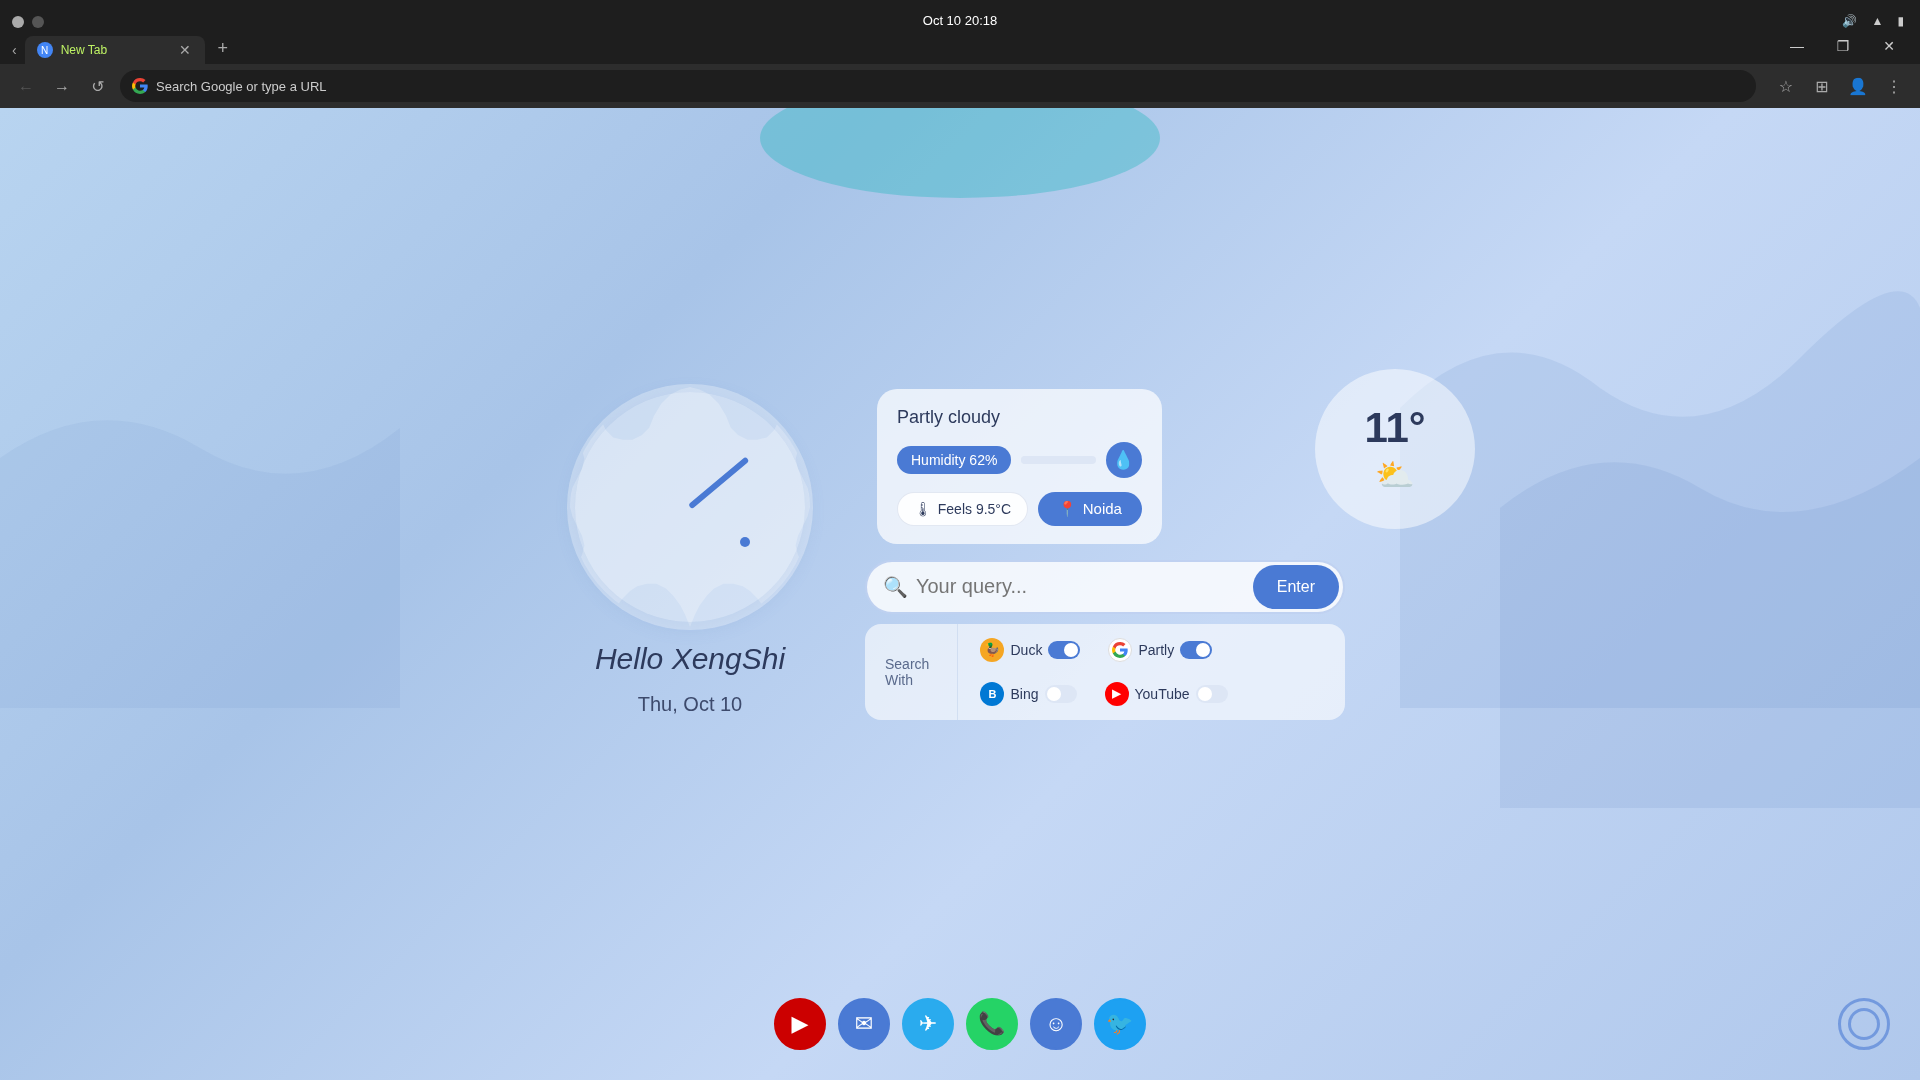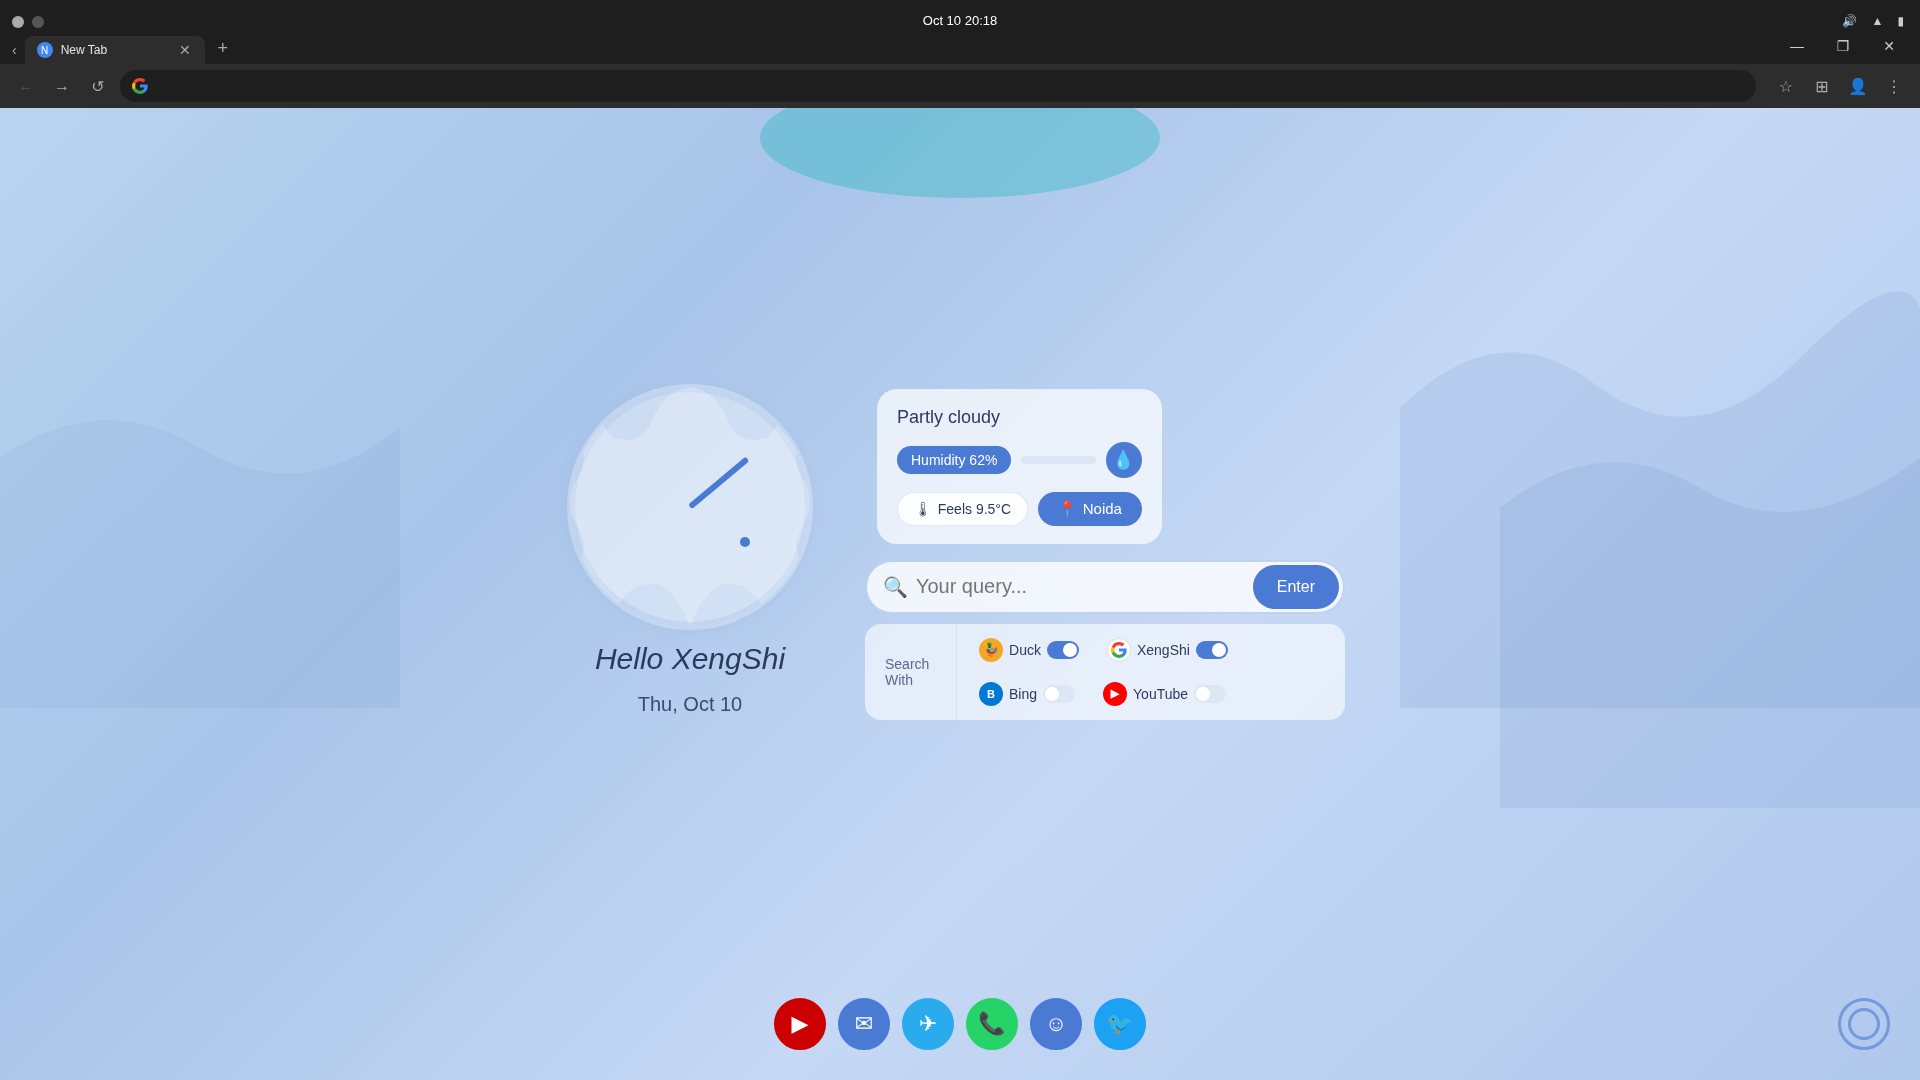--- a/index.html
+++ b/index.html
@@ -96,21 +96,21 @@
       background: #4285f4;
       display: flex;
       align-items: center;
       justify-content: center;
       font-size: 10px;
       color: white;
       flex-shrink: 0;
     }
     .tab-title {
       font-size: 12px;
-      color: #e5e5e5;
+      color: #bef264;
       flex: 1;
       white-space: nowrap;
       overflow: hidden;
       text-overflow: ellipsis;
     }
     .tab-close {
       color: #aaa;
       font-size: 14px;
       cursor: pointer;
       padding: 0 2px;
@@ -640,20 +640,21 @@
     <div class="nav-btn disabled">←</div>
     <div class="nav-btn">→</div>
     <div class="nav-btn">↺</div>
     <div class="address-input-container">
       <svg class="google-g" viewBox="0 0 16 16" xmlns="http://www.w3.org/2000/svg">
         <path d="M15.68 8.18c0-.56-.05-1.1-.14-1.62H8v3.06h4.31a3.68 3.68 0 0 1-1.6 2.42v2h2.6c1.52-1.4 2.4-3.46 2.4-5.86z" fill="#4285F4"></path>
         <path d="M8 16c2.16 0 3.97-.72 5.3-1.94l-2.6-2a4.8 4.8 0 0 1-7.17-2.52H.9v2.06A8 8 0 0 0 8 16z" fill="#34A853"></path>
         <path d="M3.52 9.54A4.8 4.8 0 0 1 3.27 8c0-.53.09-1.05.25-1.54V4.4H.9A8 8 0 0 0 0 8c0 1.29.31 2.5.9 3.6l2.62-2.06z" fill="#FBBC05"></path>
         <path d="M8 3.18c1.22 0 2.3.42 3.16 1.24l2.36-2.36A8 8 0 0 0 8 0 8 8 0 0 0 .9 4.4l2.62 2.06A4.78 4.78 0 0 1 8 3.18z" fill="#EA4335"></path>
       </svg>
+      <span class="address-text">Search Google or type a URL</span>
     </div>
     <div class="address-right-icons">
       <div class="toolbar-icon">☆</div>
       <div class="toolbar-icon">⊞</div>
       <div class="toolbar-icon">👤</div>
       <div class="toolbar-icon">⋮</div>
     </div>
   </div>
 </div>
 
@@ -721,20 +722,24 @@
                 <span>🌡</span>
                 <span>Feels 9.5°C</span>
               </div>
               <div class="location-badge">
                 <span>📍</span>
                 <span>Noida</span>
               </div>
             </div>
           </div>
 
+          <div class="weather-circle">
+            <div class="weather-temp">11°</div>
+            <div style="font-size:32px;">⛅</div>
+          </div>
         </div>
 
         <div class="search-area">
 
           <div class="search-input-row">
             <div class="search-icon-container">🔍</div>
             <input class="search-input" type="text" placeholder="Your query..." style="">
             <button class="search-enter-btn">Enter</button>
           </div>
 
@@ -750,21 +755,21 @@
 
               <div class="engine-item">
                 <div class="engine-icon google">
                   <svg width="16" height="16" viewBox="0 0 16 16">
                     <path d="M15.68 8.18c0-.56-.05-1.1-.14-1.62H8v3.06h4.31a3.68 3.68 0 0 1-1.6 2.42v2h2.6c1.52-1.4 2.4-3.46 2.4-5.86z" fill="#4285F4"></path>
                     <path d="M8 16c2.16 0 3.97-.72 5.3-1.94l-2.6-2a4.8 4.8 0 0 1-7.17-2.52H.9v2.06A8 8 0 0 0 8 16z" fill="#34A853"></path>
                     <path d="M3.52 9.54A4.8 4.8 0 0 1 3.27 8c0-.53.09-1.05.25-1.54V4.4H.9A8 8 0 0 0 0 8c0 1.29.31 2.5.9 3.6l2.62-2.06z" fill="#FBBC05"></path>
                     <path d="M8 3.18c1.22 0 2.3.42 3.16 1.24l2.36-2.36A8 8 0 0 0 8 0 8 8 0 0 0 .9 4.4l2.62 2.06A4.78 4.78 0 0 1 8 3.18z" fill="#EA4335"></path>
                   </svg>
                 </div>
-                <span class="engine-name">XengShi</span>
+                <span class="engine-name">Partly</span>
                 <div class="engine-toggle on"></div>
               </div>
 
               <div class="engine-item">
                 <div class="engine-icon bing" style="font-size:11px;font-weight:bold;">B</div>
                 <span class="engine-name">Bing</span>
                 <div class="engine-toggle off"></div>
               </div>
 
               <div class="engine-item">

